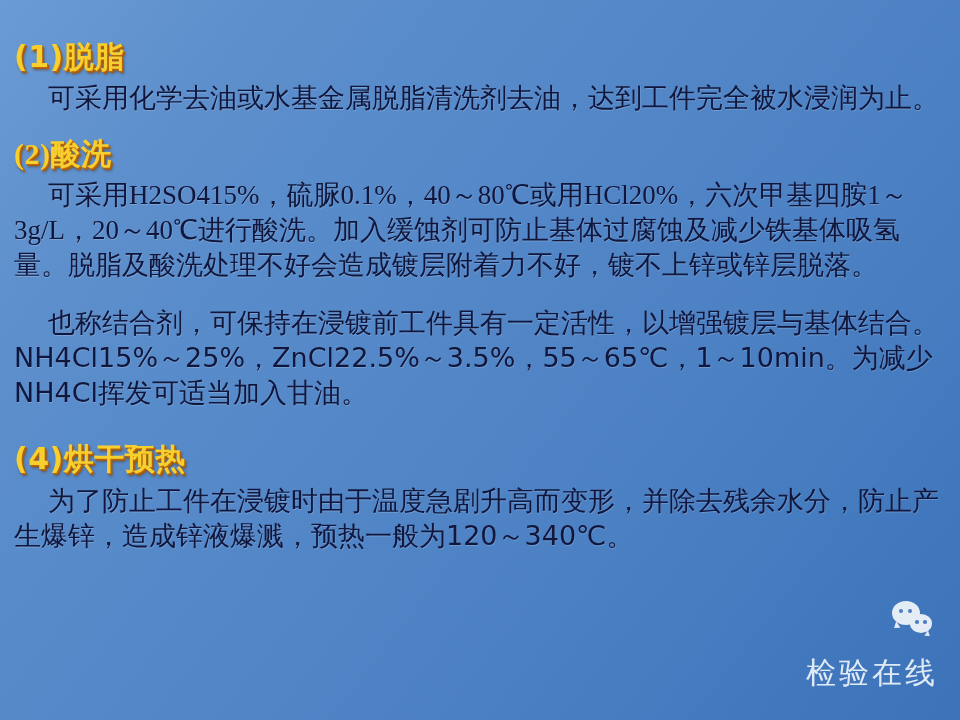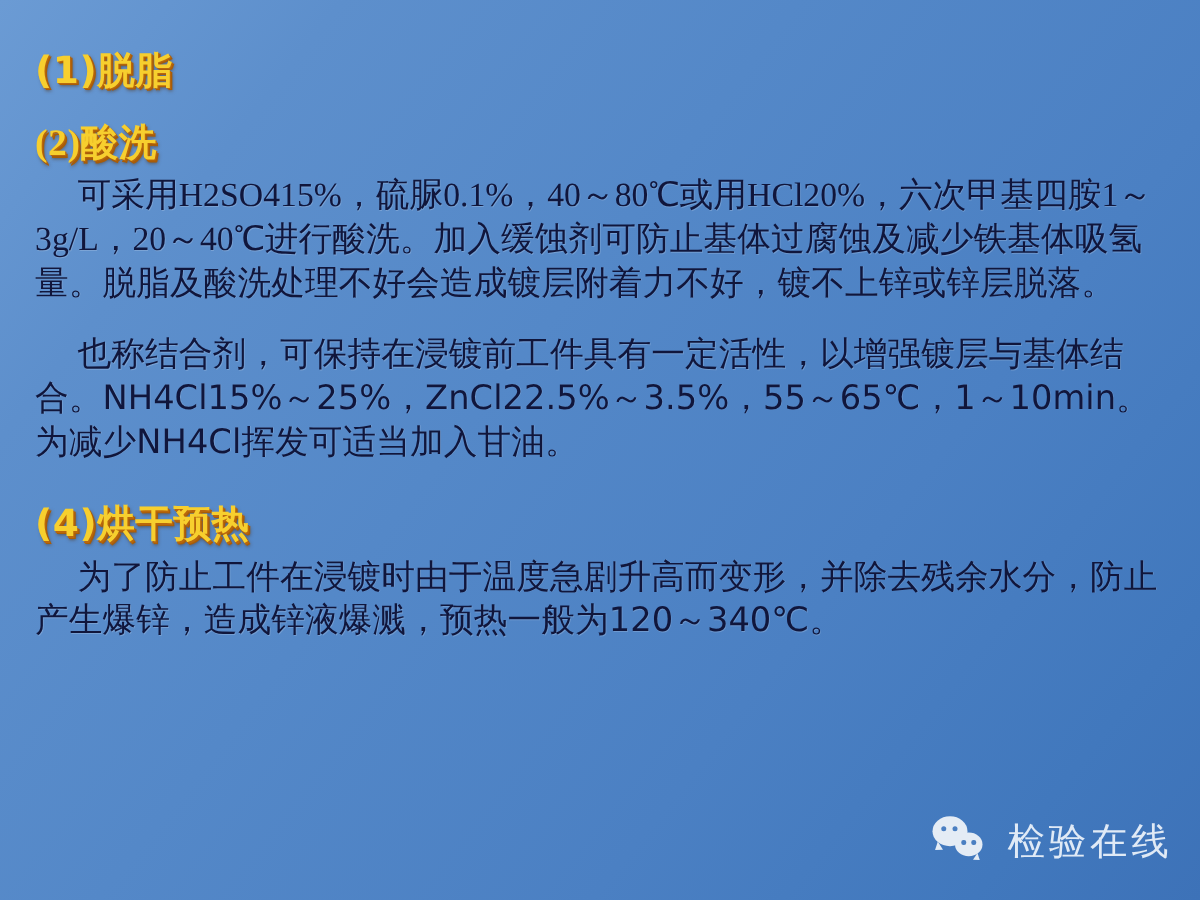--- a/index.html
+++ b/index.html
@@ -17,21 +17,21 @@
     width: 960px;
     height: 720px;
     background: linear-gradient(128deg, #6b9bd4 0%, #5d8fcc 18%, #5488c8 42%, #4b80c3 68%, #4178bd 88%, #3d72b8 100%);
     overflow: hidden;
   }
   #content {
     position: absolute;
     left: 0;
     top: 0;
     width: 960px;
-    padding: 38px 14px 0 28px;
+    padding: 38px 14px 0 14px;
     box-sizing: border-box;
   }
   .section {
     margin: 0 0 14px 0;
   }
   .heading {
     color: #f7cf2e;
     font-size: 30px;
     font-weight: bold;
     line-height: 1.28;
@@ -63,23 +63,24 @@
   .gap-s2 { margin-top: 12px; }
   .gap-s3 { margin-top: 8px; }
   .gap-s4 { margin-top: 30px; }
 
   
   #watermark {
     position: absolute;
     right: 22px;
     bottom: 26px;
     display: flex;
-    align-items: flex-start;
+    align-items: flex-end;
     gap: 14px;
     opacity: 0.92;
+    flex-direction: column;
   }
   #watermark .wm-text {
     color: #eef4fb;
     font-size: 30px;
     font-weight: normal;
     letter-spacing: 3px;
     font-family: "DejaVu Sans", "Liberation Sans", sans-serif;
   }
   .wechat-logo {
     width: 46px;
@@ -139,20 +140,21 @@
 </style>
 </head>
 <body>
 
 <div id="slide">
 
   <div id="content">
 
     <div class="section sec1">
       <div class="heading">(1)脱脂</div>
+      <p class="body-text">可采用化学去油或水基金属脱脂清洗剂去油，达到工件完全被水浸润为止。</p>
     </div>
 
     <div class="section sec2 gap-s2">
       <div class="heading">(2)酸洗</div>
       <p class="body-text">可采用H2SO415%，硫脲0.1%，40～80℃或用HCl20%，六次甲基四胺1～3g/L，20～40℃进行酸洗。加入缓蚀剂可防止基体过腐蚀及减少铁基体吸氢量。脱脂及酸洗处理不好会造成镀层附着力不好，镀不上锌或锌层脱落。</p>
     </div>
 
     <div class="section sec3 gap-s3">
       <p class="body-text">也称结合剂，可保持在浸镀前工件具有一定活性，以增强镀层与基体结合。NH4Cl15%～25%，ZnCl22.5%～3.5%，55～65℃，1～10min。为减少NH4Cl挥发可适当加入甘油。</p>
     </div>

